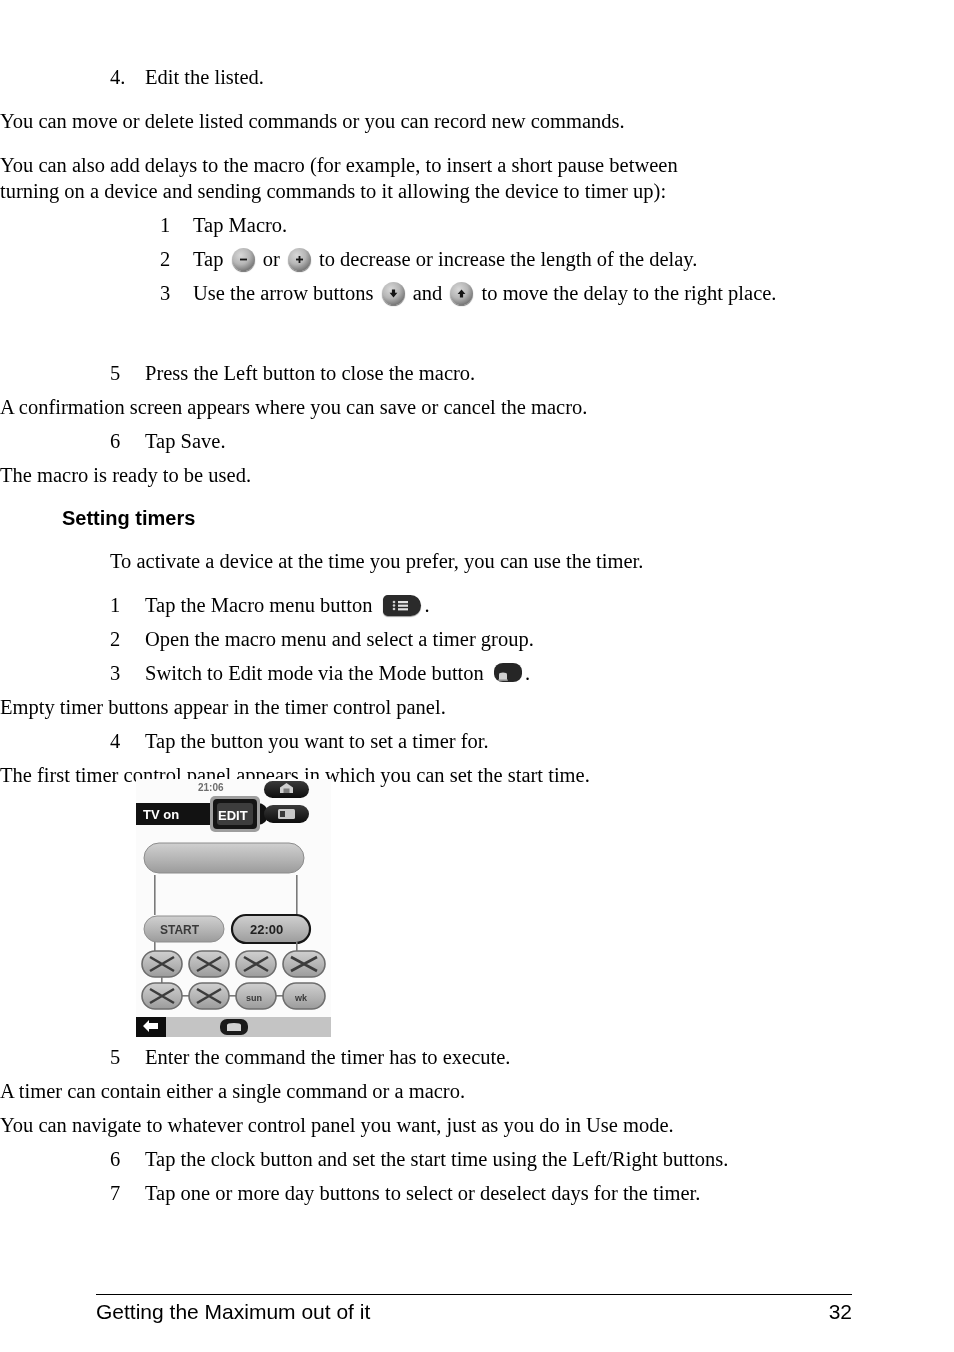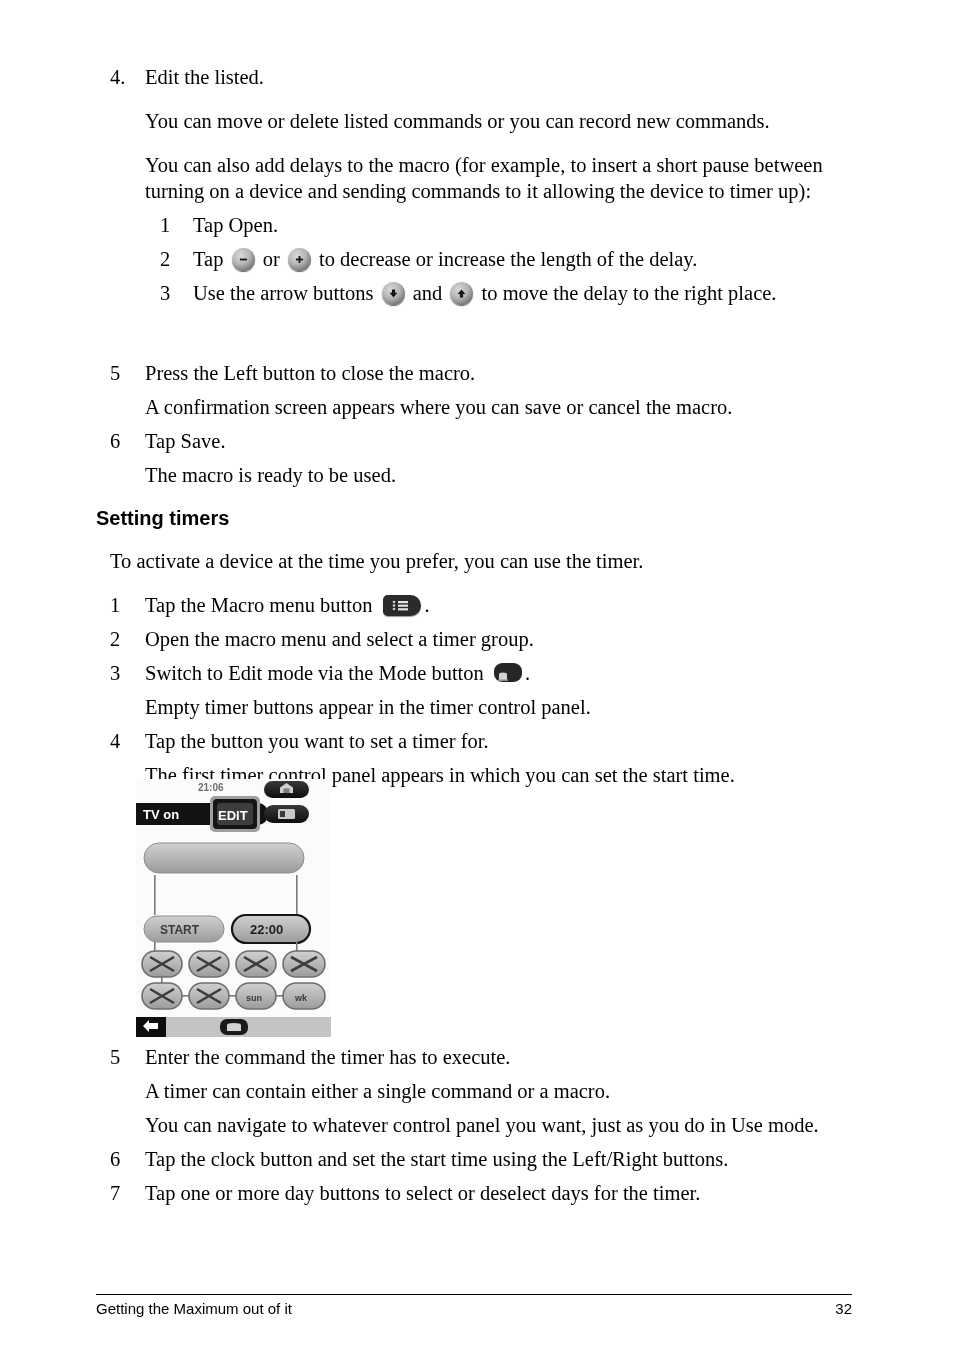--- a/index.html
+++ b/index.html
@@ -46,31 +46,31 @@
 
   
   .lvl1 { margin-left: 110px; width: 735px; }
   .lvl1 .li-num { width: 35px; }
 
   
   .lvl2 { margin-left: 160px; width: 685px; }
   .lvl2 .li-num { width: 33px; }
 
   
-  .cont1 { margin-left: 145px; width: 700px; }
+  .cont1 { width: 700px; }
 
   .gap-s { height: 8px; }
   .gap-m { height: 18px; }
 
   .heading {
     font-family: "Liberation Sans", "DejaVu Sans", sans-serif;
     font-weight: bold;
     font-size: 20px;
     color: #000;
-    margin-left: 96px;
+    margin-left: 62px;
   }
 
   b.strong { font-weight: normal; }
 
   
   .ico {
     display: inline-block;
     vertical-align: -5px;
     position: relative;
   }
@@ -143,21 +143,21 @@
     width: 756px;
     height: 1px;
     background: #000;
   }
   .footer {
     position: absolute;
     left: 96px;
     top: 1300px;
     width: 756px;
     font-family: "Liberation Sans", "DejaVu Sans", sans-serif;
-    font-size: 15px;
+    font-size: 21px;
     color: #000;
     display: flex;
     justify-content: space-between;
     align-items: baseline;
   }
 </style>
 </head>
 <body>
 
 <div class="page">
@@ -176,21 +176,21 @@
     <div class="gap-m"></div>
 
     <div class="body-text cont1">
       <span>You can also add </span><b class="strong">delays</b><span> to the macro (for example, to insert a short pause between turning on a device and sending commands to it allowing the device to timer up):</span>
     </div>
 
     <div class="gap-s"></div>
 
     <div class="body-text lvl2 li">
       <span class="li-num">1</span>
-      <span class="li-body">Tap Open.</span>
+      <span class="li-body">Tap Macro.</span>
     </div>
 
     <div class="gap-s"></div>
 
     <div class="body-text lvl2 li">
       <span class="li-num">2</span>
       <span class="li-body"><span>Tap </span><span class="ico btn-round"><span class="glyph">
               <svg width="11" height="11" viewBox="0 0 11 11">
                 <rect x="2" y="4.6" width="7" height="1.8" fill="#141414"></rect>
               </svg>

